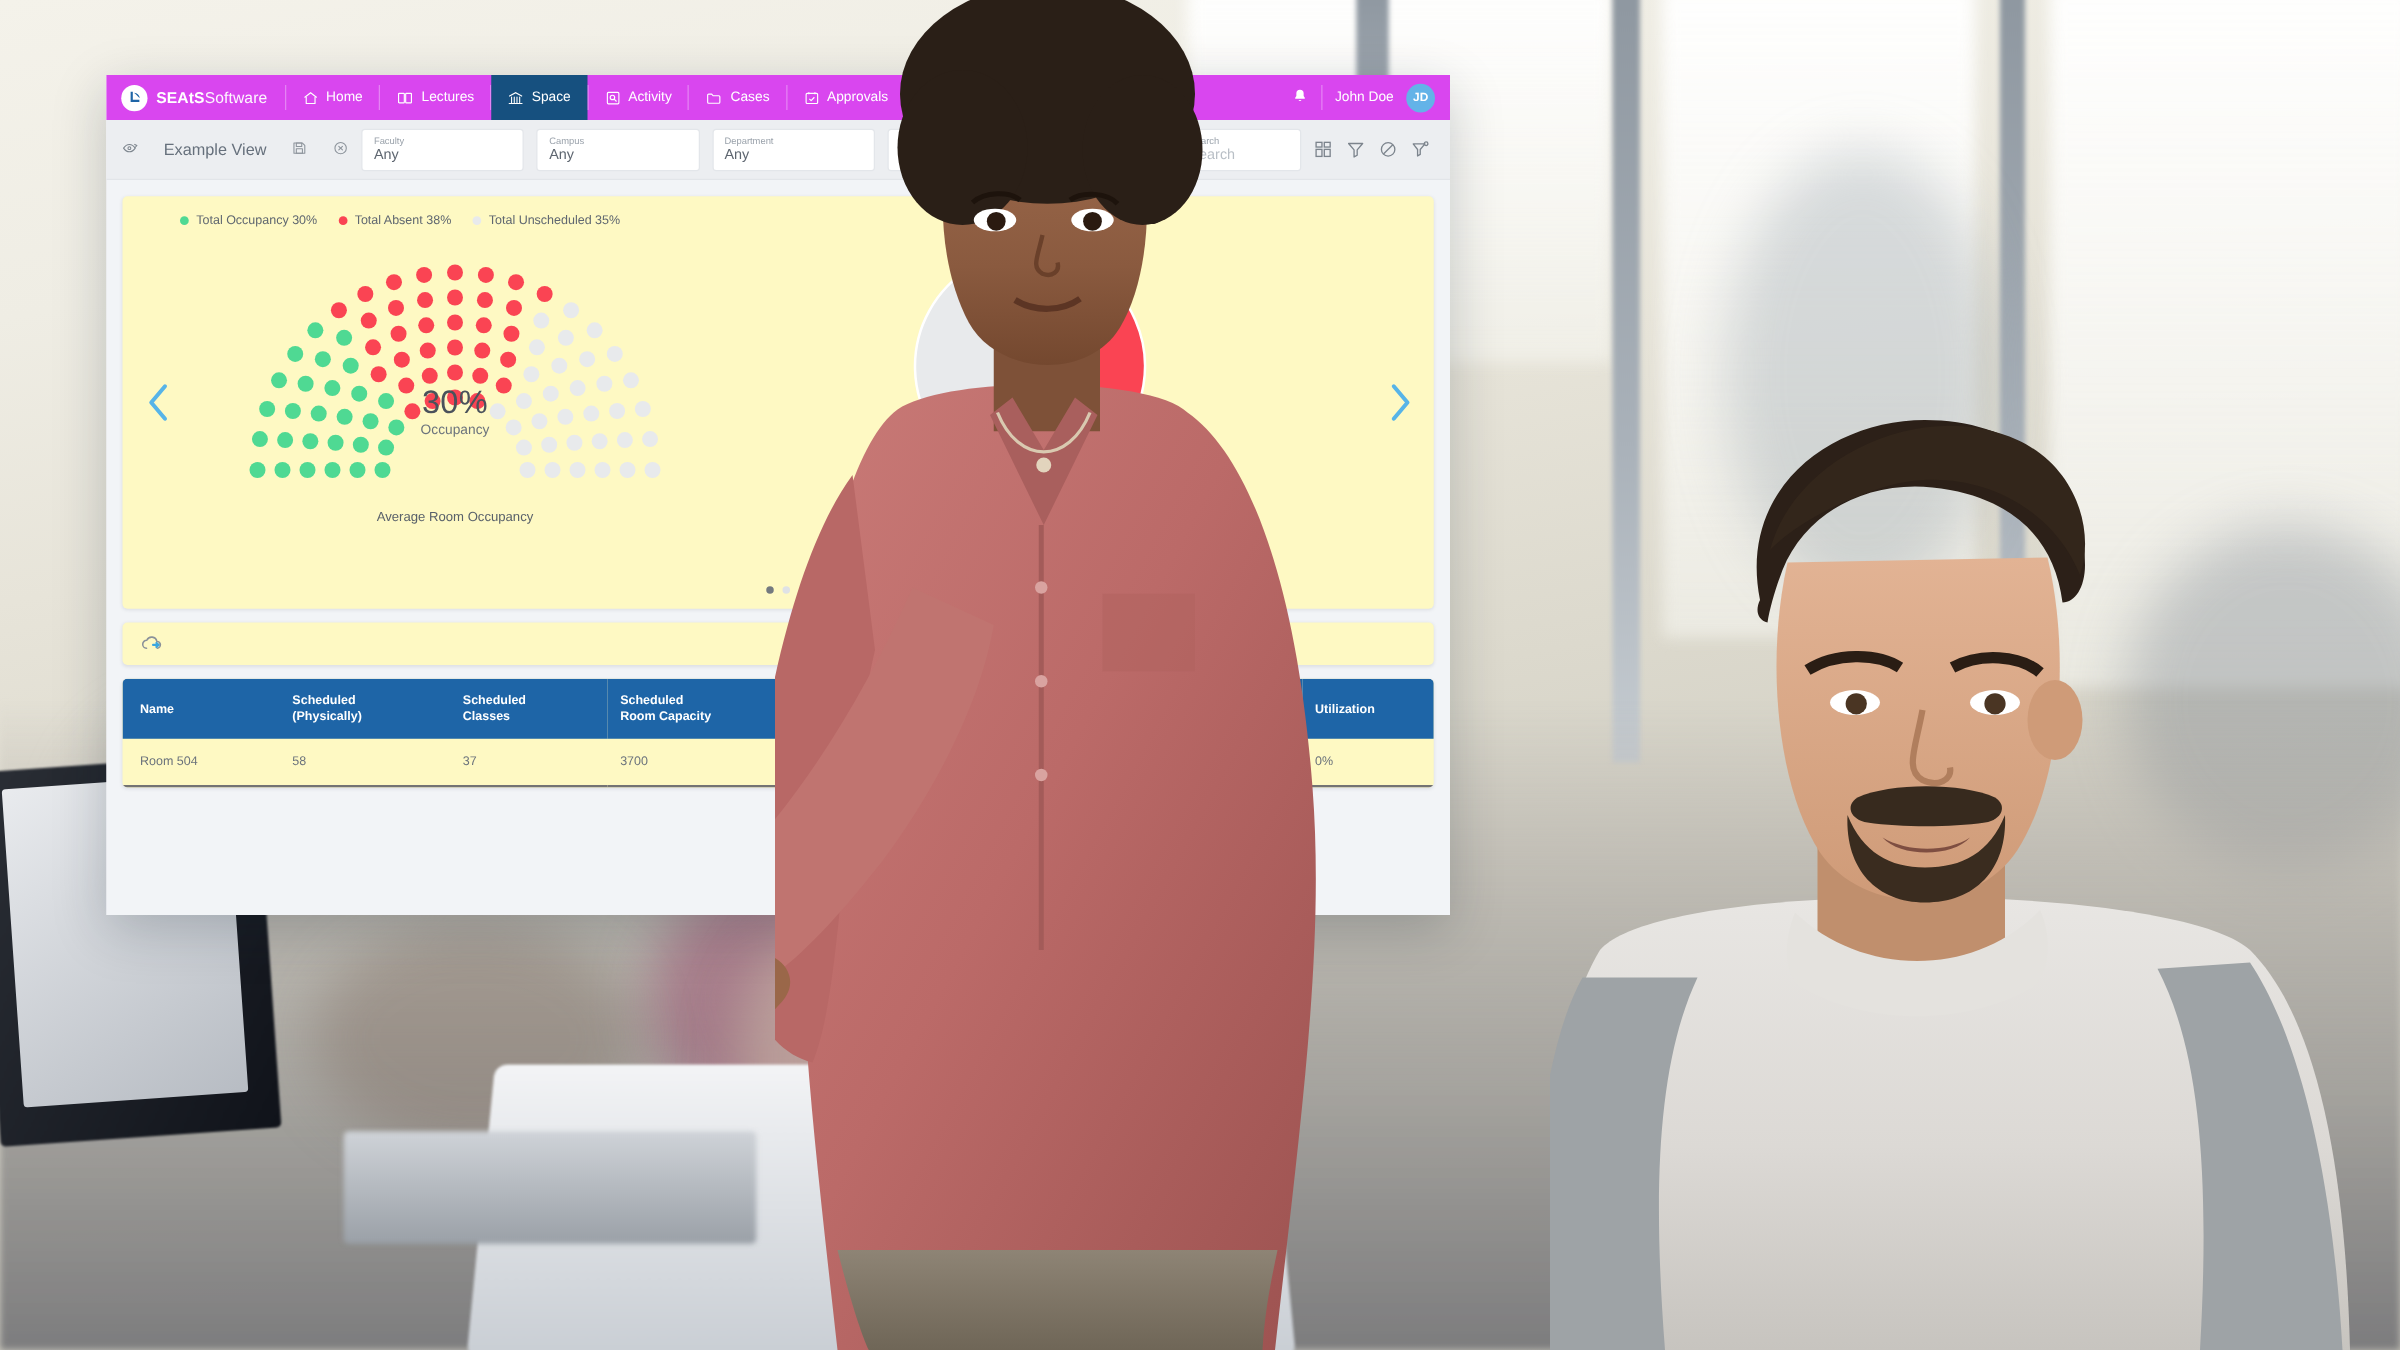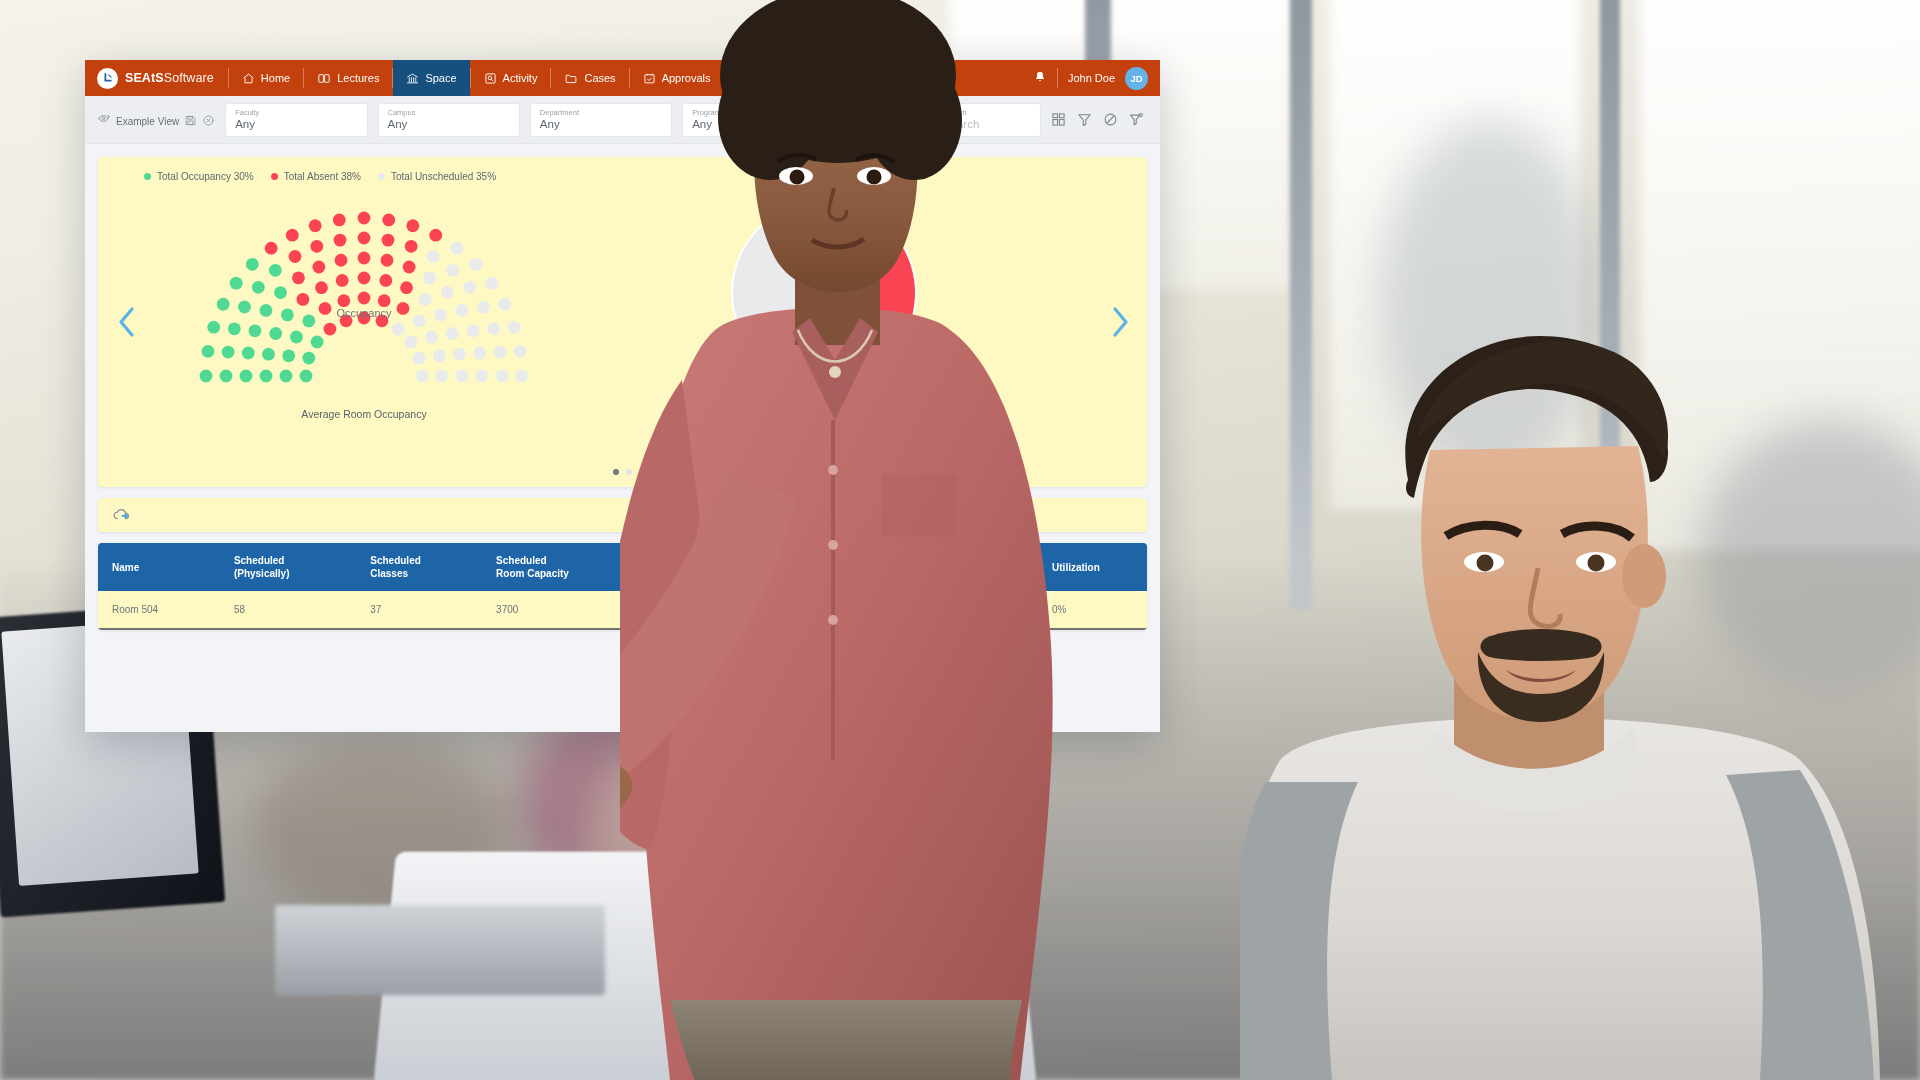--- a/index.html
+++ b/index.html
@@ -42,21 +42,21 @@
     left: 85px; top: 60px;
     width: 1075px; height: 672px;
     background: #f2f4f7;
     box-shadow: 0 12px 40px rgba(20,30,45,0.22);
     overflow: hidden;
   }
 
   
   #topnav {
     height: 36px;
-    background: #c2410c;
+    background: #d946ef;
     display: flex; align-items: center;
     color: #ffffff;
     font-size: 11px;
     position: relative;
   }
   .brand { display: flex; align-items: center; gap: 7px; padding: 0 14px 0 12px; }
   .brand-mark {
     width: 21px; height: 21px; border-radius: 50%;
     background: #ffffff; display: flex; align-items: center; justify-content: center;
     flex: none;
@@ -88,21 +88,21 @@
   }
   .user-name { font-size: 11px; }
 
   
   #filterbar {
     height: 48px; background: #eceef1;
     display: flex; align-items: center; gap: 10px;
     padding: 0 12px;
     border-bottom: 1px solid #e2e5e9;
   }
-  .view-chip { display: flex; align-items: flex-end; gap: 5px; color: #66707c; font-size: 10px; white-space: nowrap; }
+  .view-chip { display: flex; align-items: flex-start; gap: 20px; color: #66707c; font-size: 13px; white-space: nowrap; }
   .view-chip .icon-btn { cursor: pointer; display: flex; }
 
   .field {
     background: #ffffff; border: 1px solid #e3e6ea; border-radius: 3px;
     height: 34px; padding: 3px 9px;
     display: flex; flex-direction: column; justify-content: center;
     position: relative;
   }
   .field .lbl { font-size: 7.5px; color: #9aa2ab; line-height: 10px; }
   .field .val { font-size: 11.5px; color: #5e6670; line-height: 13px; }
@@ -549,20 +549,21 @@
                 <circle cx="345.90" cy="164.04" r="6.4" fill="#e8eaec"></circle>
                 <circle cx="366.05" cy="163.28" r="6.4" fill="#e8eaec"></circle>
                 <circle cx="268.00" cy="188.00" r="6.4" fill="#e8eaec"></circle>
                 <circle cx="288.00" cy="188.00" r="6.4" fill="#e8eaec"></circle>
                 <circle cx="308.00" cy="188.00" r="6.4" fill="#e8eaec"></circle>
                 <circle cx="328.00" cy="188.00" r="6.4" fill="#e8eaec"></circle>
                 <circle cx="348.00" cy="188.00" r="6.4" fill="#e8eaec"></circle>
                 <circle cx="368.00" cy="188.00" r="6.4" fill="#e8eaec"></circle>
               </svg>
             <div class="gauge-center">
+              <div class="gauge-value">30%</div>
               <div class="gauge-label">Occupancy</div>
             </div>
           </div>
           <div class="panel-caption">Average Room Occupancy</div>
         </div>
 
         <div class="panel">
           <div class="pie-wrap">
             <svg id="pie-svg" width="200" height="200" viewBox="0 0 200 200" aria-hidden="true">
                 <path d="M100,100 L100.00,8.00 A92,92 0 0 1 167.49,162.53 Z" fill="#fa4453" stroke="#ffffff" stroke-width="2"></path>

